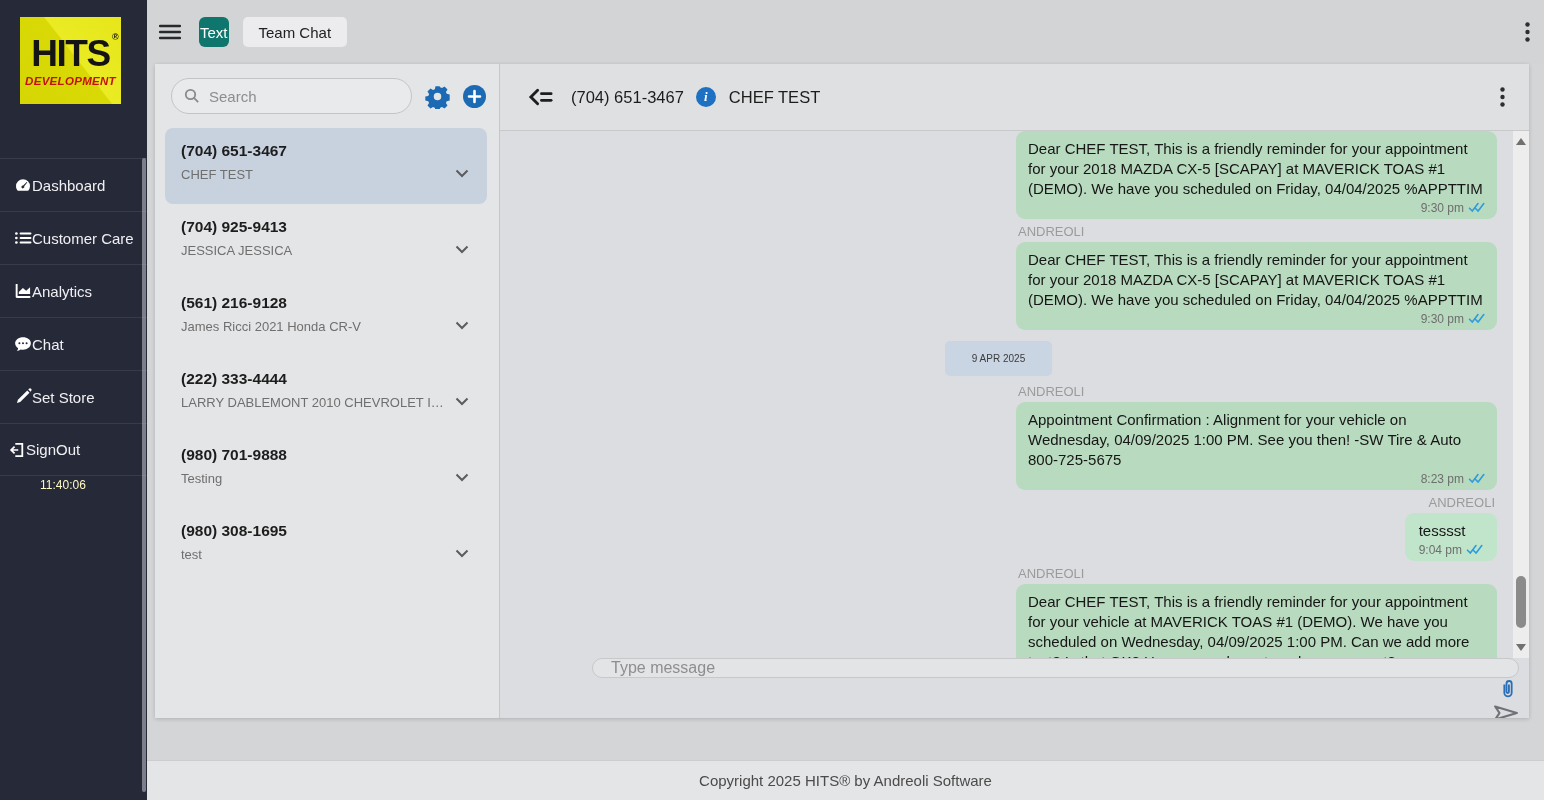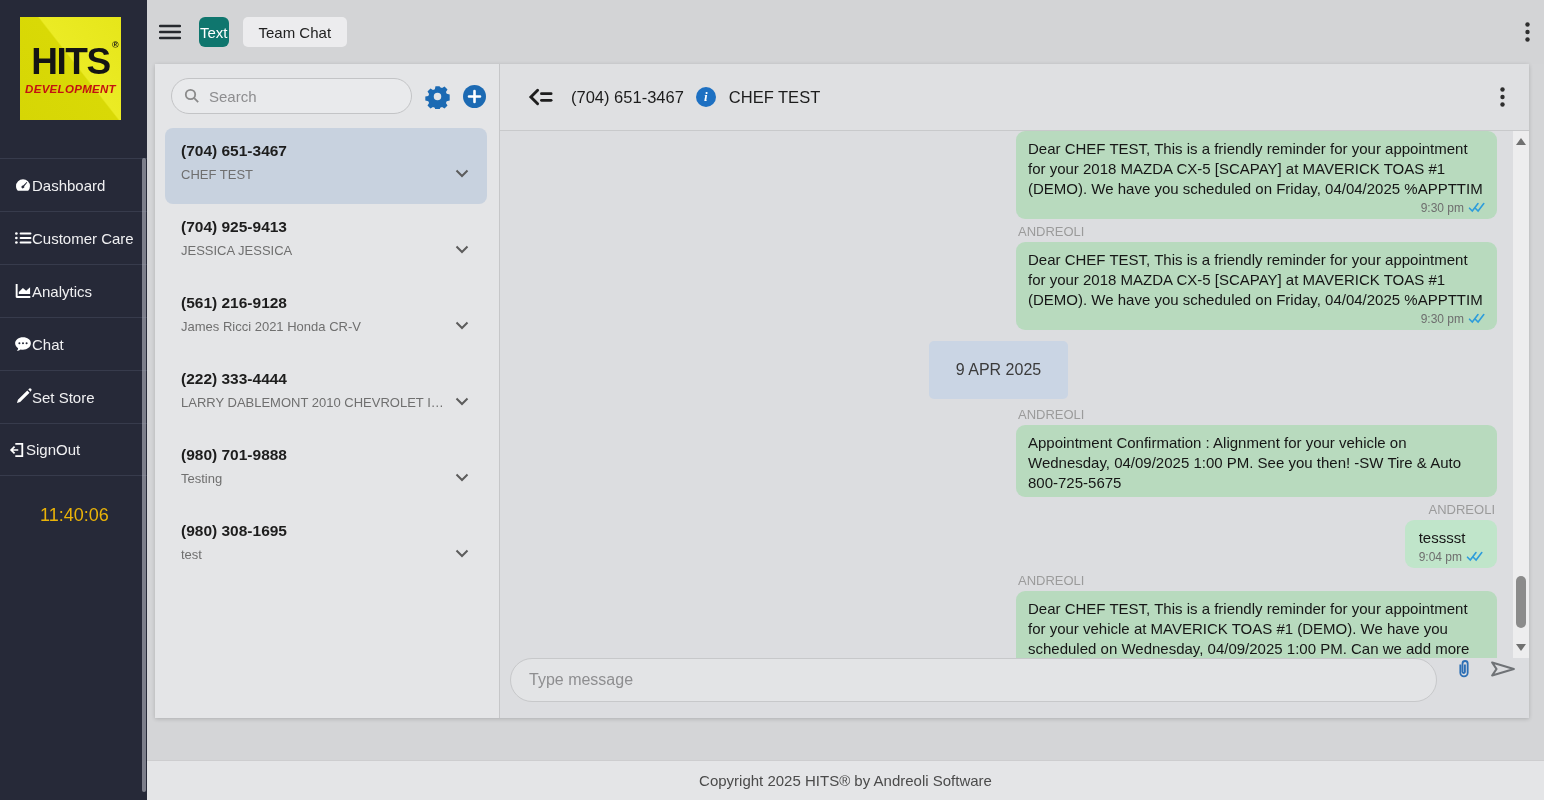--- a/index.html
+++ b/index.html
@@ -2,33 +2,33 @@
 <html><head>
 <meta charset="utf-8">
 <style>
   * { margin:0; padding:0; box-sizing:border-box; }
   html,body { background:#b9babc; }
   body { font-family:"Liberation Sans", sans-serif; }
   .root { position:relative; width:1544px; height:800px; background:#d4d5d7; overflow:hidden; }
 
   
   .sidebar { position:absolute; left:0; top:0; width:147px; height:800px; background:#262938; z-index:3; }
-  .logo { position:absolute; left:20px; top:17px; width:101px; height:103px;
+  .logo { position:absolute; left:20px; top:17px; width:101px; height:87px;
           background:linear-gradient(52deg,#d6d605 0%,#d9d906 54%,#ebeb24 55%,#e6e61a 100%);
           display:flex; flex-direction:column; align-items:center; justify-content:center; cursor:pointer; }
   .logo-hits { font-weight:bold; font-size:37px; letter-spacing:-1.5px; color:#141414; line-height:1; position:relative; }
   .logo-hits .reg { font-size:9px; font-weight:bold; position:absolute; top:-2px; right:-9px; letter-spacing:0; }
   .logo-dev { color:#c41111; font-weight:bold; font-size:11.5px; letter-spacing:.3px; margin-top:3px;font-style:italic; }
   .nav { position:absolute; top:158px; left:0; right:0; }
   .nav-item { height:53px; display:flex; align-items:center; padding-left:14px;
               color:#f0f0f2; font-size:15px; border-top:1px solid #373b4c; cursor:pointer; }
   .nav-item:last-child { border-bottom:1px solid #373b4c;padding-left:8px; }
   .nav-icon { width:18px; height:18px; display:inline-flex; color:#ffffff; flex:0 0 18px; }
   .nav-icon svg { width:100%; height:100%; }
-  .timer { position:absolute; top:505px; left:40px; color:#eab308; font-size:18px; pointer-events:none; }
+  .timer { position:absolute; top:478px; left:40px; color:#fef9c3; font-size:12px; pointer-events:none; }
   .side-scroll { position:absolute; right:1px; top:158px; bottom:8px; width:4px; background:#c2c5cd; opacity:.55; border-radius:2px; }
 
   
   .topbar { position:absolute; left:147px; right:0; top:0; height:64px; background:#d3d4d6; display:flex; align-items:center; }
   .hamburger { margin-left:12px; display:inline-flex; cursor:pointer; }
   .btn-text { margin-left:18px; background:#0f766e; color:#fff; height:30px; padding:0 1px; border:none;
               border-radius:6px; font-size:15px; font-family:inherit; cursor:pointer; }
   .btn-teamchat { margin-left:14px; background:#ececee; color:#212121; height:30px; padding:0 16px; border:none;
                   border-radius:5px; font-size:15px; font-family:inherit; cursor:pointer; }
   .topbar-spacer { flex:1; }
@@ -67,30 +67,30 @@
 
   .messages { position:absolute; left:0; right:16px; top:67px; height:527px; overflow:hidden;
               display:flex; flex-direction:column; align-items:flex-end; padding-right:16px; }
   .msg-block { width:481px; display:flex; flex-direction:column; align-items:flex-start; margin-bottom:3px; }
   .msg-block.right { align-items:flex-end; }
   .msg-sender { font-size:13px; color:#9b9b9b; margin:2px 2px 2px; line-height:16px; }
   .msg-bubble { background:#b8dabe; border-radius:9px; padding:8px 12px 4px; font-size:15px; line-height:20px;
                 color:#161616; width:100%; }
   .msg-block.right .msg-bubble { width:auto; background:#c0e5ca; padding:8px 14px 4px; }
   .msg-meta { display:flex; justify-content:flex-end; align-items:center; gap:4px; font-size:12px; color:#6e6e6e; margin-top:1px; height:15px; }
-  .date-chip { align-self:center; background:#cad5e4; color:#3b3b3b; font-size:16px; padding:20px 27px;
+  .date-chip { align-self:center; background:#cad5e4; color:#3b3b3b; font-size:10px; padding:12px 27px;
                border-radius:5px; margin:8px 0 6px; }
 
   .msg-scrollbar { position:absolute; right:0; top:67px; width:16px; height:527px; background:#ededee; }
   .scroll-up, .scroll-down { position:absolute; left:3px; width:0; height:0; border-left:5px solid transparent; border-right:5px solid transparent; cursor:pointer; }
   .scroll-up { top:7px; border-bottom:7px solid #707070; }
   .scroll-down { bottom:7px; border-top:7px solid #707070; }
   .scroll-thumb { position:absolute; left:3px; width:10px; height:52px; bottom:30px; background:#8b8b8b; border-radius:5px; cursor:pointer; }
 
-  .input-row { position:absolute; left:0; right:0; bottom:0; height:60px; display:flex; align-items:flex-start; padding:0 10px; }
+  .input-row { position:absolute; left:0; right:0; bottom:0; height:60px; display:flex; align-items:flex-end; padding:0 10px;flex-direction:column; }
   .msg-input { height:44px; width:927px; border-radius:22px; border:1px solid #c7c8ca; background:#e3e4e6;
                padding:0 18px; font-size:16px; color:#333; font-family:inherit; outline:none; }
   .msg-input::placeholder { color:#8e8e90; }
   .icon-clip { margin-left:16px; display:inline-flex; cursor:pointer; }
   .icon-send { margin-left:15px; display:inline-flex; cursor:pointer; }
 
   
   .footer { position:absolute; left:147px; right:0; bottom:0; height:40px; background:#e4e5e7; border-top:1px solid #cdcdcf;
             display:flex; align-items:center; justify-content:center; font-size:15px; color:#4b4b4b; }
 </style>
@@ -301,21 +301,27 @@
                 <span class="msg-time">9:30 pm</span>
                 <svg width="17" height="11" viewBox="0 0 17 11" fill="none" stroke="#2d9cdb" stroke-width="1.6" stroke-linecap="round">
                   <path d="M1.5 6.2 4.3 9 10 1.6"></path>
                   <path d="M7.3 6.2 10.1 9 15.8 1.6"></path>
                 </svg>
               </span></div>
           </div>
           <div class="date-chip">9 APR 2025</div>
           <div class="msg-block">
             <div class="msg-sender">ANDREOLI</div>
-            <div class="msg-bubble"><span class="msg-text">Appointment Confirmation : Alignment for your vehicle on Wednesday, 04/09/2025 1:00 PM. See you then! -SW Tire &amp; Auto 800-725-5675</span></div>
+            <div class="msg-bubble"><span class="msg-text">Appointment Confirmation : Alignment for your vehicle on Wednesday, 04/09/2025 1:00 PM. See you then! -SW Tire &amp; Auto 800-725-5675</span><span class="msg-meta">
+                <span class="msg-time">8:23 pm</span>
+                <svg width="17" height="11" viewBox="0 0 17 11" fill="none" stroke="#2d9cdb" stroke-width="1.6" stroke-linecap="round">
+                  <path d="M1.5 6.2 4.3 9 10 1.6"></path>
+                  <path d="M7.3 6.2 10.1 9 15.8 1.6"></path>
+                </svg>
+              </span></div>
           </div>
           <div class="msg-block right">
             <div class="msg-sender">ANDREOLI</div>
             <div class="msg-bubble"><span class="msg-text">tesssst</span><span class="msg-meta">
                 <span class="msg-time">9:04 pm</span>
                 <svg width="17" height="11" viewBox="0 0 17 11" fill="none" stroke="#2d9cdb" stroke-width="1.6" stroke-linecap="round">
                   <path d="M1.5 6.2 4.3 9 10 1.6"></path>
                   <path d="M7.3 6.2 10.1 9 15.8 1.6"></path>
                 </svg>
               </span></div>

